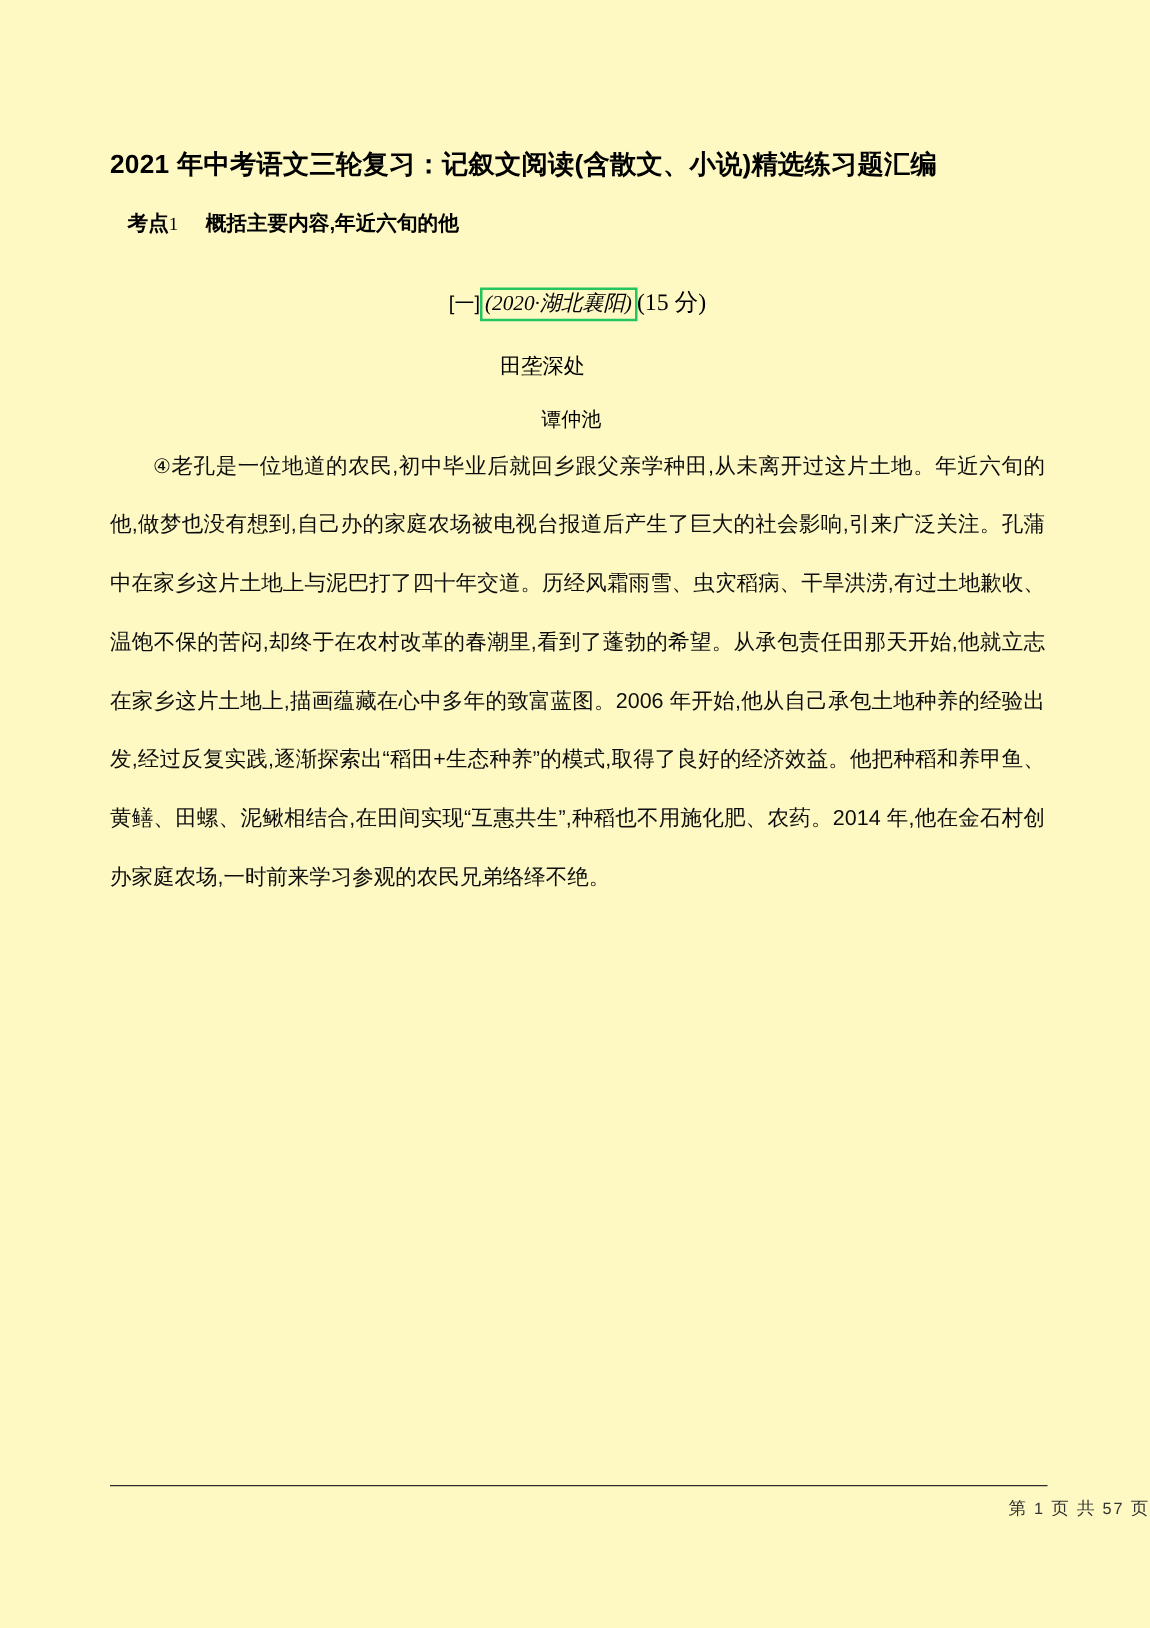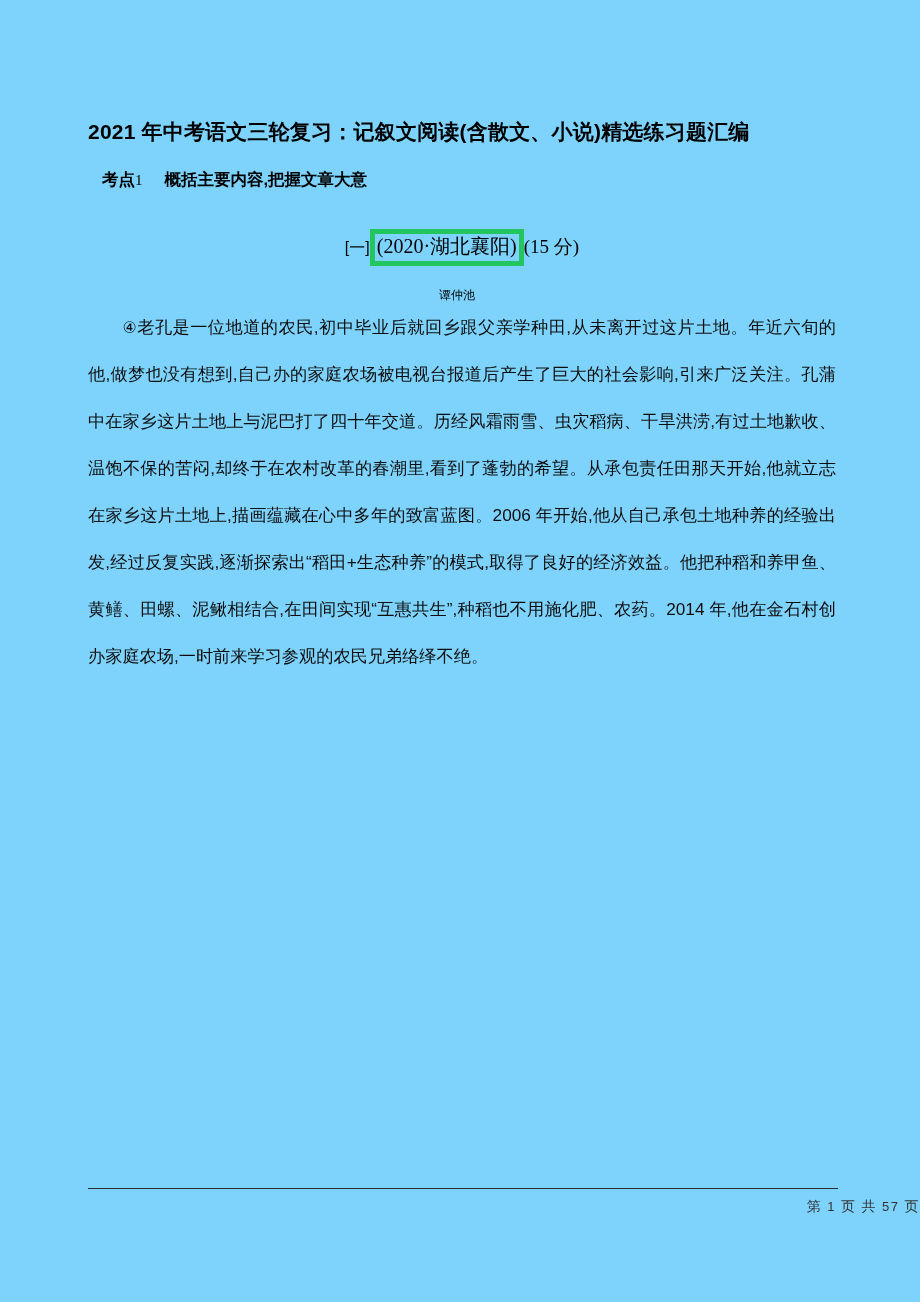--- a/index.html
+++ b/index.html
@@ -16,21 +16,21 @@
     color: #111111;
     overflow: hidden;
   }
 
   #page {
     position: absolute;
     left: 0;
     top: 0;
     width: 920px;
     height: 1302px;
-    background: #7dd3fc;
+    background: #fef9c3;
     box-sizing: border-box;
     padding: 0;
   }
 
   #content {
     position: absolute;
     left: 88px;
     top: 0;
     width: 748px;
   }
@@ -68,46 +68,47 @@
   .source-line {
     margin: 0;
     padding-top: 38px;
     text-align: center;
     font-size: 16px;
     line-height: 1.5;
     color: #000;
   }
   .bracket-one { font-size: 16px; }
   .boxed-source {
-    border: 5px solid #22c55e;
+    border: 2px solid #22c55e;
     padding: 1px 2px 2px 2px;
     display: inline-block;
     line-height: 1.18;
-    font-size: 20px;
+    font-size: 17px;
+    font-style: italic;
   }
   .serif-num {
     font-family: "Liberation Serif", "DejaVu Serif", serif;
   }
   .score { font-size: 19px; }
 
   
   .article-title {
     margin: 0;
     padding-top: 22px;
     text-align: center;
     font-size: 17px;
     line-height: 1.5;
     color: #000;
     padding-right: 56px;
   }
   .article-author {
     margin: 0;
     padding-top: 20px;
     text-align: center;
-    font-size: 12px;
+    font-size: 16px;
     line-height: 1.5;
     color: #000;
     padding-right: 10px;
   }
 
   
   .body-para {
     margin: 0;
     padding-top: 17px;
     font-size: 17.2px;
@@ -154,27 +155,28 @@
 </head>
 <body>
 
 <div id="page">
 
   <div id="content">
 
     <h1 class="doc-title">2021 年中考语文三轮复习：记叙文阅读(含散文、小说)精选练习题汇编</h1>
 
     <div class="kaodian-line">
-      <span>考点</span><span class="kaodian-num">1</span><span class="kaodian-gap"></span><span>概括主要内容,把握文章大意</span>
+      <span>考点</span><span class="kaodian-num">1</span><span class="kaodian-gap"></span><span>概括主要内容,年近六旬的他</span>
     </div>
 
     <div class="source-line">
       <span class="bracket-one">[一]</span><span class="boxed-source serif-num">(2020·湖北襄阳)</span><span class="score serif-num">(15 分)</span>
     </div>
 
+    <div class="article-title">田垄深处</div>
 
     <div class="article-author">谭仲池</div>
 
 
 
 
     <p class="body-para">
       <span class="marker">④</span><span>老孔是一位地道的农民,初中毕业后就回乡跟父亲学种田,从未离开过这片土地。年近六旬的他,做梦也没有想到,自己办的家庭农场被电视台报道后产生了巨大的社会影响,引来广泛关注。孔蒲中在家乡这片土地上与泥巴打了四十年交道。历经风霜雨雪、虫灾稻病、干旱洪涝,有过土地歉收、温饱不保的苦闷,却终于在农村改革的春潮里,看到了蓬勃的希望。从承包责任田那天开始,他就立志在家乡这片土地上,描画蕴藏在心中多年的致富蓝图。2006 年开始,他从自己承包土地种养的经验出发,经过反复实践,逐渐探索出“稻田+生态种养”的模式,取得了良好的经济效益。他把种稻和养甲鱼、黄鳝、田螺、泥鳅相结合,在田间实现“互惠共生”,种稻也不用施化肥、农药。2014 年,他在金石村创办家庭农场,一时前来学习参观的农民兄弟络绎不绝。</span>
     </p>
 

